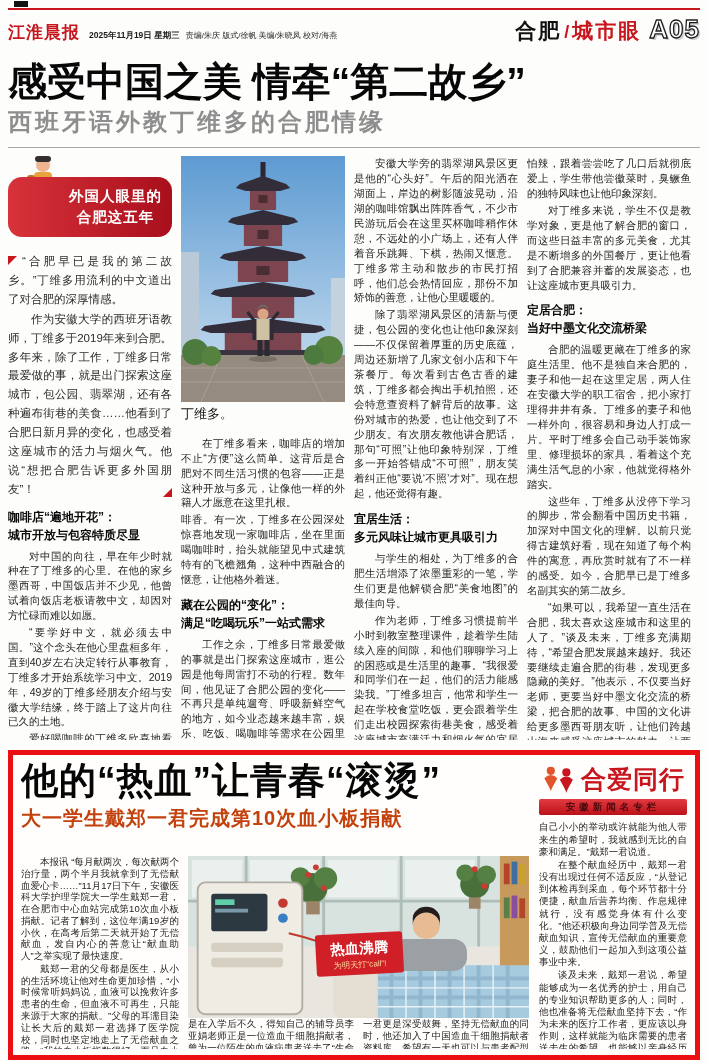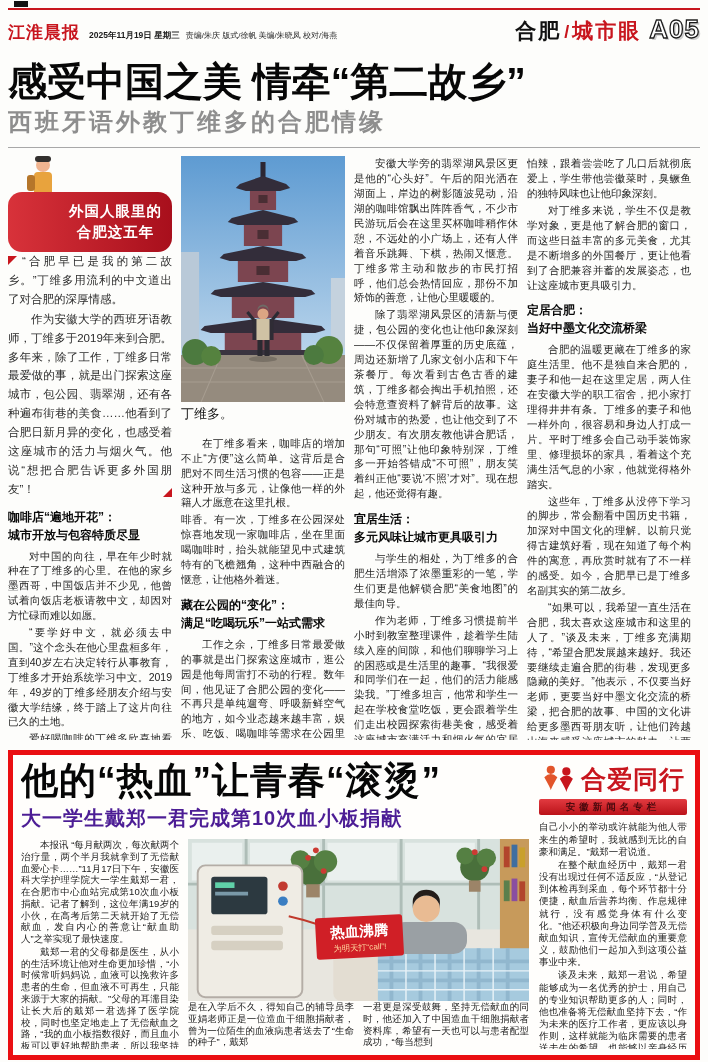--- a/index.html
+++ b/index.html
@@ -27,52 +27,52 @@
   .lead-subhead{font-size:24px;color:#8e8e8e;font-weight:700;letter-spacing:3px;
                 padding-bottom:9px;border-bottom:1px solid #a8a8a8;}
   
   .cols{display:flex;gap:9px;height:584px;overflow:hidden;margin-top:8px;}
   .col{flex:0 0 164px;width:164px;overflow:hidden;font-size:10.5px;line-height:1.42;
        text-align:justify;color:#1d1d1d;}
   p.body{margin:0 0 2px;text-indent:2em;}
   .subhead2{font-weight:800;font-size:12px;line-height:1.5;margin:9px 0 5px;color:#0a0a0a;}
   
   .badge-wrap{position:relative;height:88px;margin-bottom:8px;}
-  .badge-box{position:absolute;left:0;right:0;top:36px;height:60px;border-radius:14px;
+  .badge-box{position:absolute;left:0;right:0;top:21px;height:60px;border-radius:14px;
              background:linear-gradient(90deg,#d8323a,#a80f1c);
              display:flex;align-items:center;justify-content:flex-end;padding-right:10px;}
   .badge-text{color:#fff;font-weight:900;font-size:14.5px;line-height:1.45;letter-spacing:1px;text-align:center;}
   .traveler{position:absolute;left:2px;top:-2px;}
   
   .intro{font-size:11.5px;line-height:1.64;color:#2b2b2b;margin-bottom:2px;}
   .intro p{margin:0 0 1px;}
   .intro .ind{text-indent:2em;}
   .tri{width:0;height:0;border-style:solid;display:inline-block;}
   .tri-tl{border-width:9px 9px 0 0;border-color:#c8161e transparent transparent transparent;margin-right:5px;}
   .tri-br{border-width:0 0 9px 9px;border-color:transparent transparent #c8161e transparent;float:right;margin-top:-12px;}
   
   .photo1{width:100%;height:246px;overflow:hidden;display:block;}
   .caption{font-size:13px;margin:3px 0 12px;color:#111;}
   
   .blood-box{margin-top:10px;border:5px solid #ea0f12;height:288px;display:flex;
              padding:6px 8px;gap:10px;overflow:hidden;background:#fffefc;}
   .blood-main{flex:0 0 508px;width:508px;display:flex;flex-direction:column;overflow:hidden;}
   h2.blood-hl{font-size:37px;font-weight:900;margin:0 0 3px;letter-spacing:1px;line-height:1.1;color:#060606;}
-  .blood-subhead{font-size:20px;color:#4c1d95;font-weight:600;margin-bottom:7px;letter-spacing:1px;}
+  .blood-subhead{font-size:20px;color:#c2410c;font-weight:600;margin-bottom:24px;letter-spacing:1px;}
   .blood-cols{display:flex;gap:9px;flex:1;overflow:hidden;}
   .bcol1{flex:0 0 158px;font-size:9.5px;line-height:1.24;text-align:justify;overflow:hidden;}
   .bcol1 p{margin:0 0 1px;text-indent:2em;}
   .bmid{flex:1;display:flex;flex-direction:column;overflow:hidden;}
   .bphoto{width:100%;height:162px;display:block;}
   .bmid-cols{display:flex;gap:9px;font-size:9.5px;line-height:1.24;
              text-align:justify;overflow:hidden;flex:1;}
   .bmid-cols>div{flex:1;overflow:hidden;}
   .blood-right{flex:1;display:flex;flex-direction:column;font-size:9.5px;line-height:1.28;
                text-align:justify;overflow:hidden;}
-  .brand-row{display:flex;justify-content:center;gap:4px;margin-top:2px;}
+  .brand-row{display:flex;align-items:center;justify-content:center;gap:4px;margin-top:2px;}
   .brand-title{font-size:25px;font-weight:900;color:#c8161e;letter-spacing:1px;}
   .brand-banner{background:linear-gradient(#e23a40,#bb1219);color:#4d0a0e;font-weight:800;
                 font-size:9.5px;text-align:center;letter-spacing:4px;padding:2px 0;border-radius:2px;margin:4px 0 6px;}
   .blood-right p{margin:0 0 1px;}
   .blood-right .ind{text-indent:2em;}
 </style>
 </head>
 <body>
 
 <div class="page">

